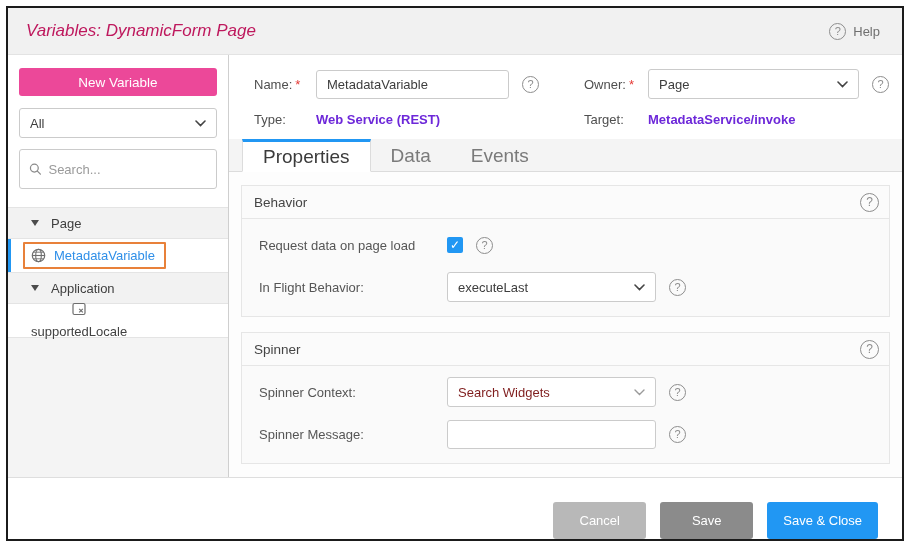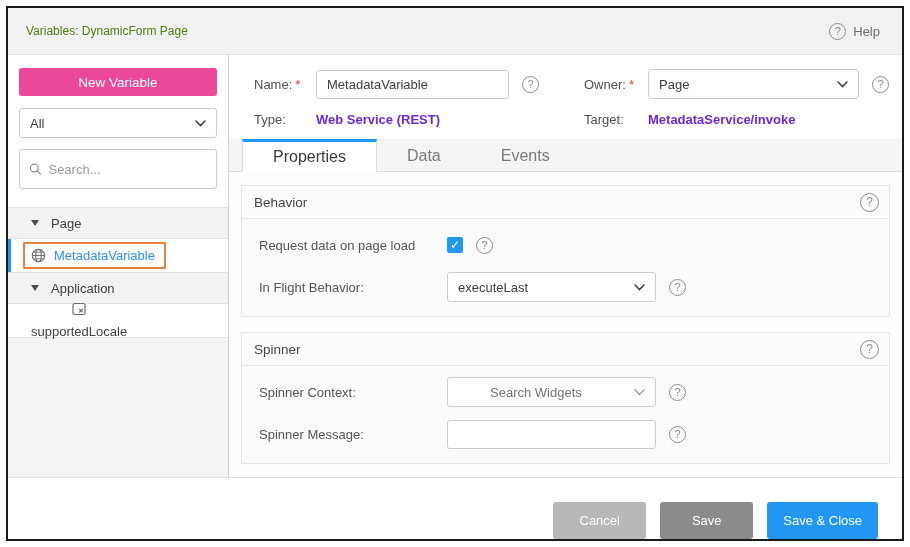--- a/index.html
+++ b/index.html
@@ -18,21 +18,21 @@
     overflow: hidden;
   }
   
   .dlg-header {
     height: 47px; flex: 0 0 47px;
     background: #f1f1f1;
     border-bottom: 1px solid #e3e3e3;
     display: flex; align-items: center; justify-content: space-between;
     padding: 0 22px 0 18px;
   }
-  .dlg-title { font-size: 12px; color: #4d7c0f; }
+  .dlg-title { font-size: 17px; color: #be185d; font-style: italic; }
   .header-help { display: flex; align-items: center; gap: 7px; color: #6f6f6f; font-size: 13px; cursor: pointer; }
   .qcircle {
     width: 17px; height: 17px; border-radius: 50%;
     border: 1.4px solid #8d8d8d; color: #8d8d8d;
     display: inline-flex; align-items: center; justify-content: center;
     font-size: 11px; flex: 0 0 auto; background: transparent;
   }
   .qcircle::after { content: "?"; }
   
   .dlg-middle { flex: 1 1 auto; display: flex; min-height: 0; }
@@ -108,43 +108,43 @@
   .name-input { width: 193px; }
   .owner-sel { width: 211px; }
   .bold-val { font-size: 13px; font-weight: bold; color: #6d28d9; }
   .help-gap { margin-left: 13px; cursor: pointer; }
   
   .tabbar {
     flex: 0 0 33px; height: 33px; background: #f4f4f4;
     border-bottom: 1px solid #dcdcdc; display: flex; align-items: flex-end; padding-left: 13px;
   }
   .tab {
-    height: 33px; display: flex; align-items: center; padding: 0 30px;
-    font-size: 16px; color: #7a7a7a; cursor: pointer; margin-bottom: -1px;
+    height: 33px; display: flex; align-items: center; padding: 0 20px;
+    font-size: 19px; color: #7a7a7a; cursor: pointer; margin-bottom: -1px;
   }
   .tab.active {
     background: #ffffff; color: #3b3b3b;
     border: 1px solid #dcdcdc; border-bottom: 1px solid #ffffff;
     border-top: 3px solid #2197f3;
   }
   
   .panels { flex: 1 1 auto; background: #fdfdfd; padding: 13px 12px 0 12px; overflow: hidden; }
   .panel { border: 1px solid #e6e6e6; background: #fafafa; margin-bottom: 15px; }
   .panel-header {
     height: 33px; display: flex; align-items: center; justify-content: space-between;
     padding: 0 10px 0 12px; border-bottom: 1px solid #e6e6e6; background: #fbfbfb;
     font-size: 13.5px; color: #454545;
   }
   .panel-header .qcircle { width: 19px; height: 19px; font-size: 12px; cursor: pointer; }
   .panel-body { padding: 11px 12px 2px 12px; }
   .p-row { display: flex; align-items: center; margin-bottom: 12px; min-height: 30px; }
   .p-label { width: 193px; flex: 0 0 193px; font-size: 13px; color: #555; padding-left: 5px; }
   .ctl-sel { width: 209px; }
   .ctl-input { width: 209px; }
-  .placeholder-sel { color: #737373; margin-left: 32px; }
+  .placeholder-sel { color: #7f1d1d; }
   .checkbox {
     width: 16px; height: 16px; border-radius: 2px; background: #2197f3;
     display: inline-flex; align-items: center; justify-content: center; cursor: pointer;
     color: #fff; font-size: 12px;
   }
   .checkbox::after { content: "✓"; }
   
   .dlg-footer {
     flex: 0 0 62px; height: 62px; background: #ffffff; border-top: 1px solid #dedede;
     display: flex; align-items: center; justify-content: flex-end; gap: 14px; padding-right: 24px;

